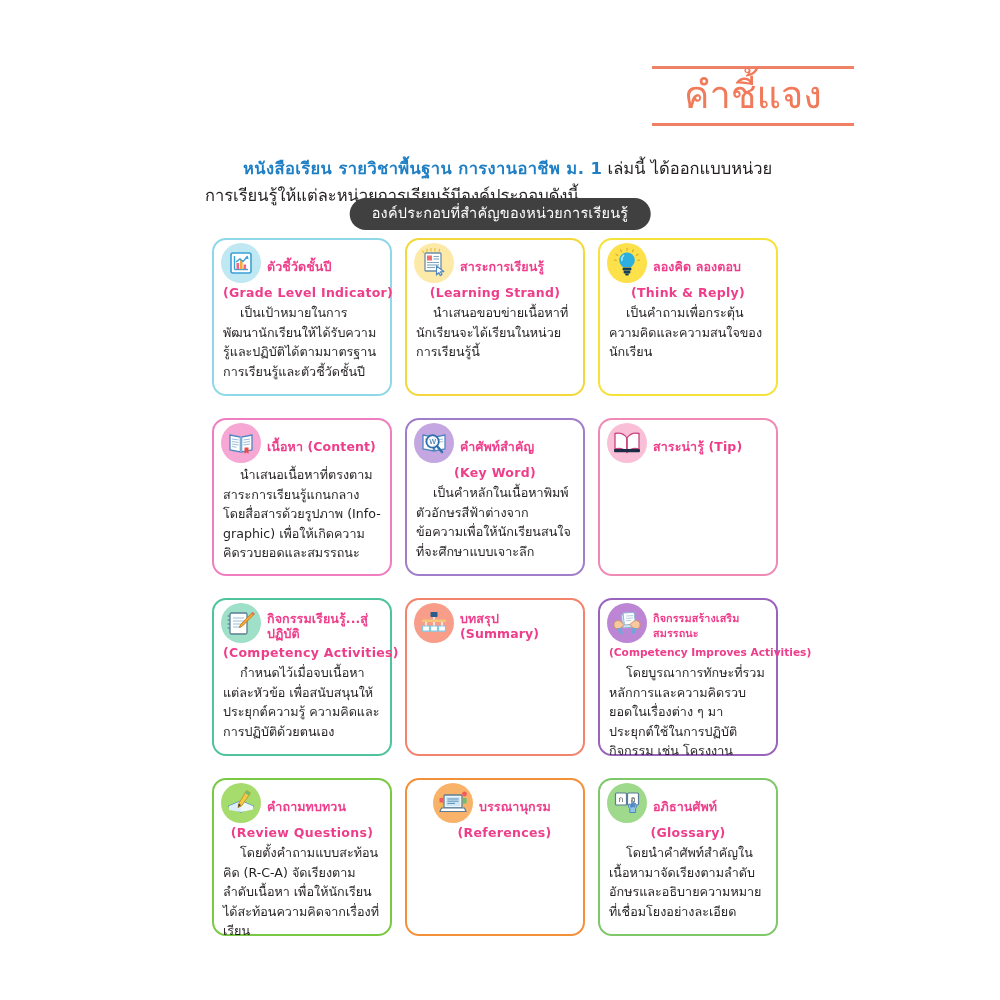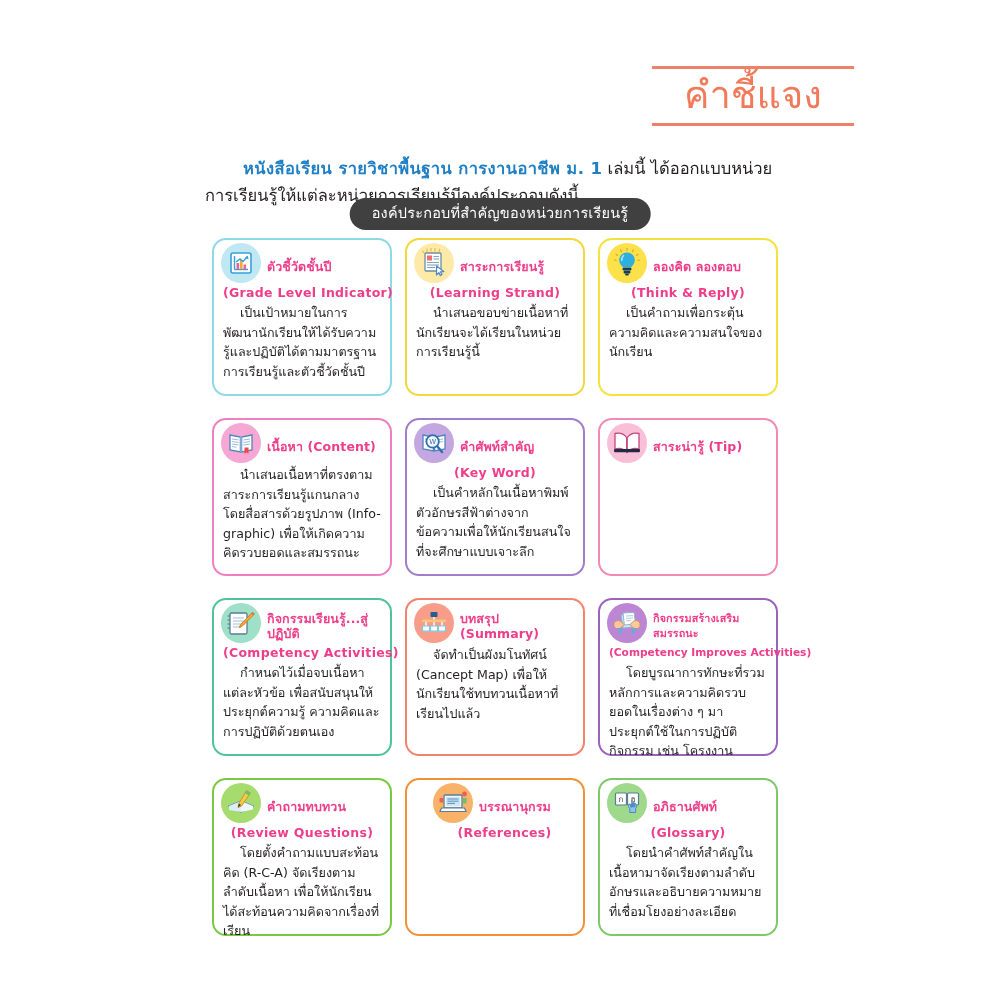--- a/index.html
+++ b/index.html
@@ -366,21 +366,20 @@
               <line x1="23" y1="12.1" x2="23" y2="16"></line>
             </g>
             <rect x="3.5" y="16" width="7" height="5.2" rx="0.8" fill="#ffffff" stroke="#7ec8e3" stroke-width="1.2"></rect>
             <rect x="11.5" y="16" width="7" height="5.2" rx="0.8" fill="#ffffff" stroke="#7ec8e3" stroke-width="1.2"></rect>
             <rect x="19.5" y="16" width="7" height="5.2" rx="0.8" fill="#ffffff" stroke="#7ec8e3" stroke-width="1.2"></rect>
           </svg>
         </span>
         <span class="card-title-th">บทสรุป (Summary)</span>
       </div>
       <span class="card-title-en"></span>
-      <div class="card-body"><span class="ind"></span><span>จัดทำเป็นผังมโนทัศน์ (Cancept Map) เพื่อให้นักเรียนใช้ทบทวนเนื้อหาที่เรียนไปแล้ว</span></div>
     </div>
 
     <div class="card c-improve">
       <div class="card-head">
         <span class="icon-circle">
           <svg width="30" height="28" viewBox="0 0 30 28">
             <path d="M9 6 L21 5 L23 18 L11 19 Z" fill="#cfe4f5" stroke="#8fb6d4" stroke-width="1"></path>
             <path d="M11 4 L22 3.4 L23.6 15 L12.4 16 Z" fill="#ffffff" stroke="#8fb6d4" stroke-width="1"></path>
             <g stroke="#a8c8e0" stroke-width="0.9">
               <line x1="14" y1="7" x2="21" y2="6.6"></line>

